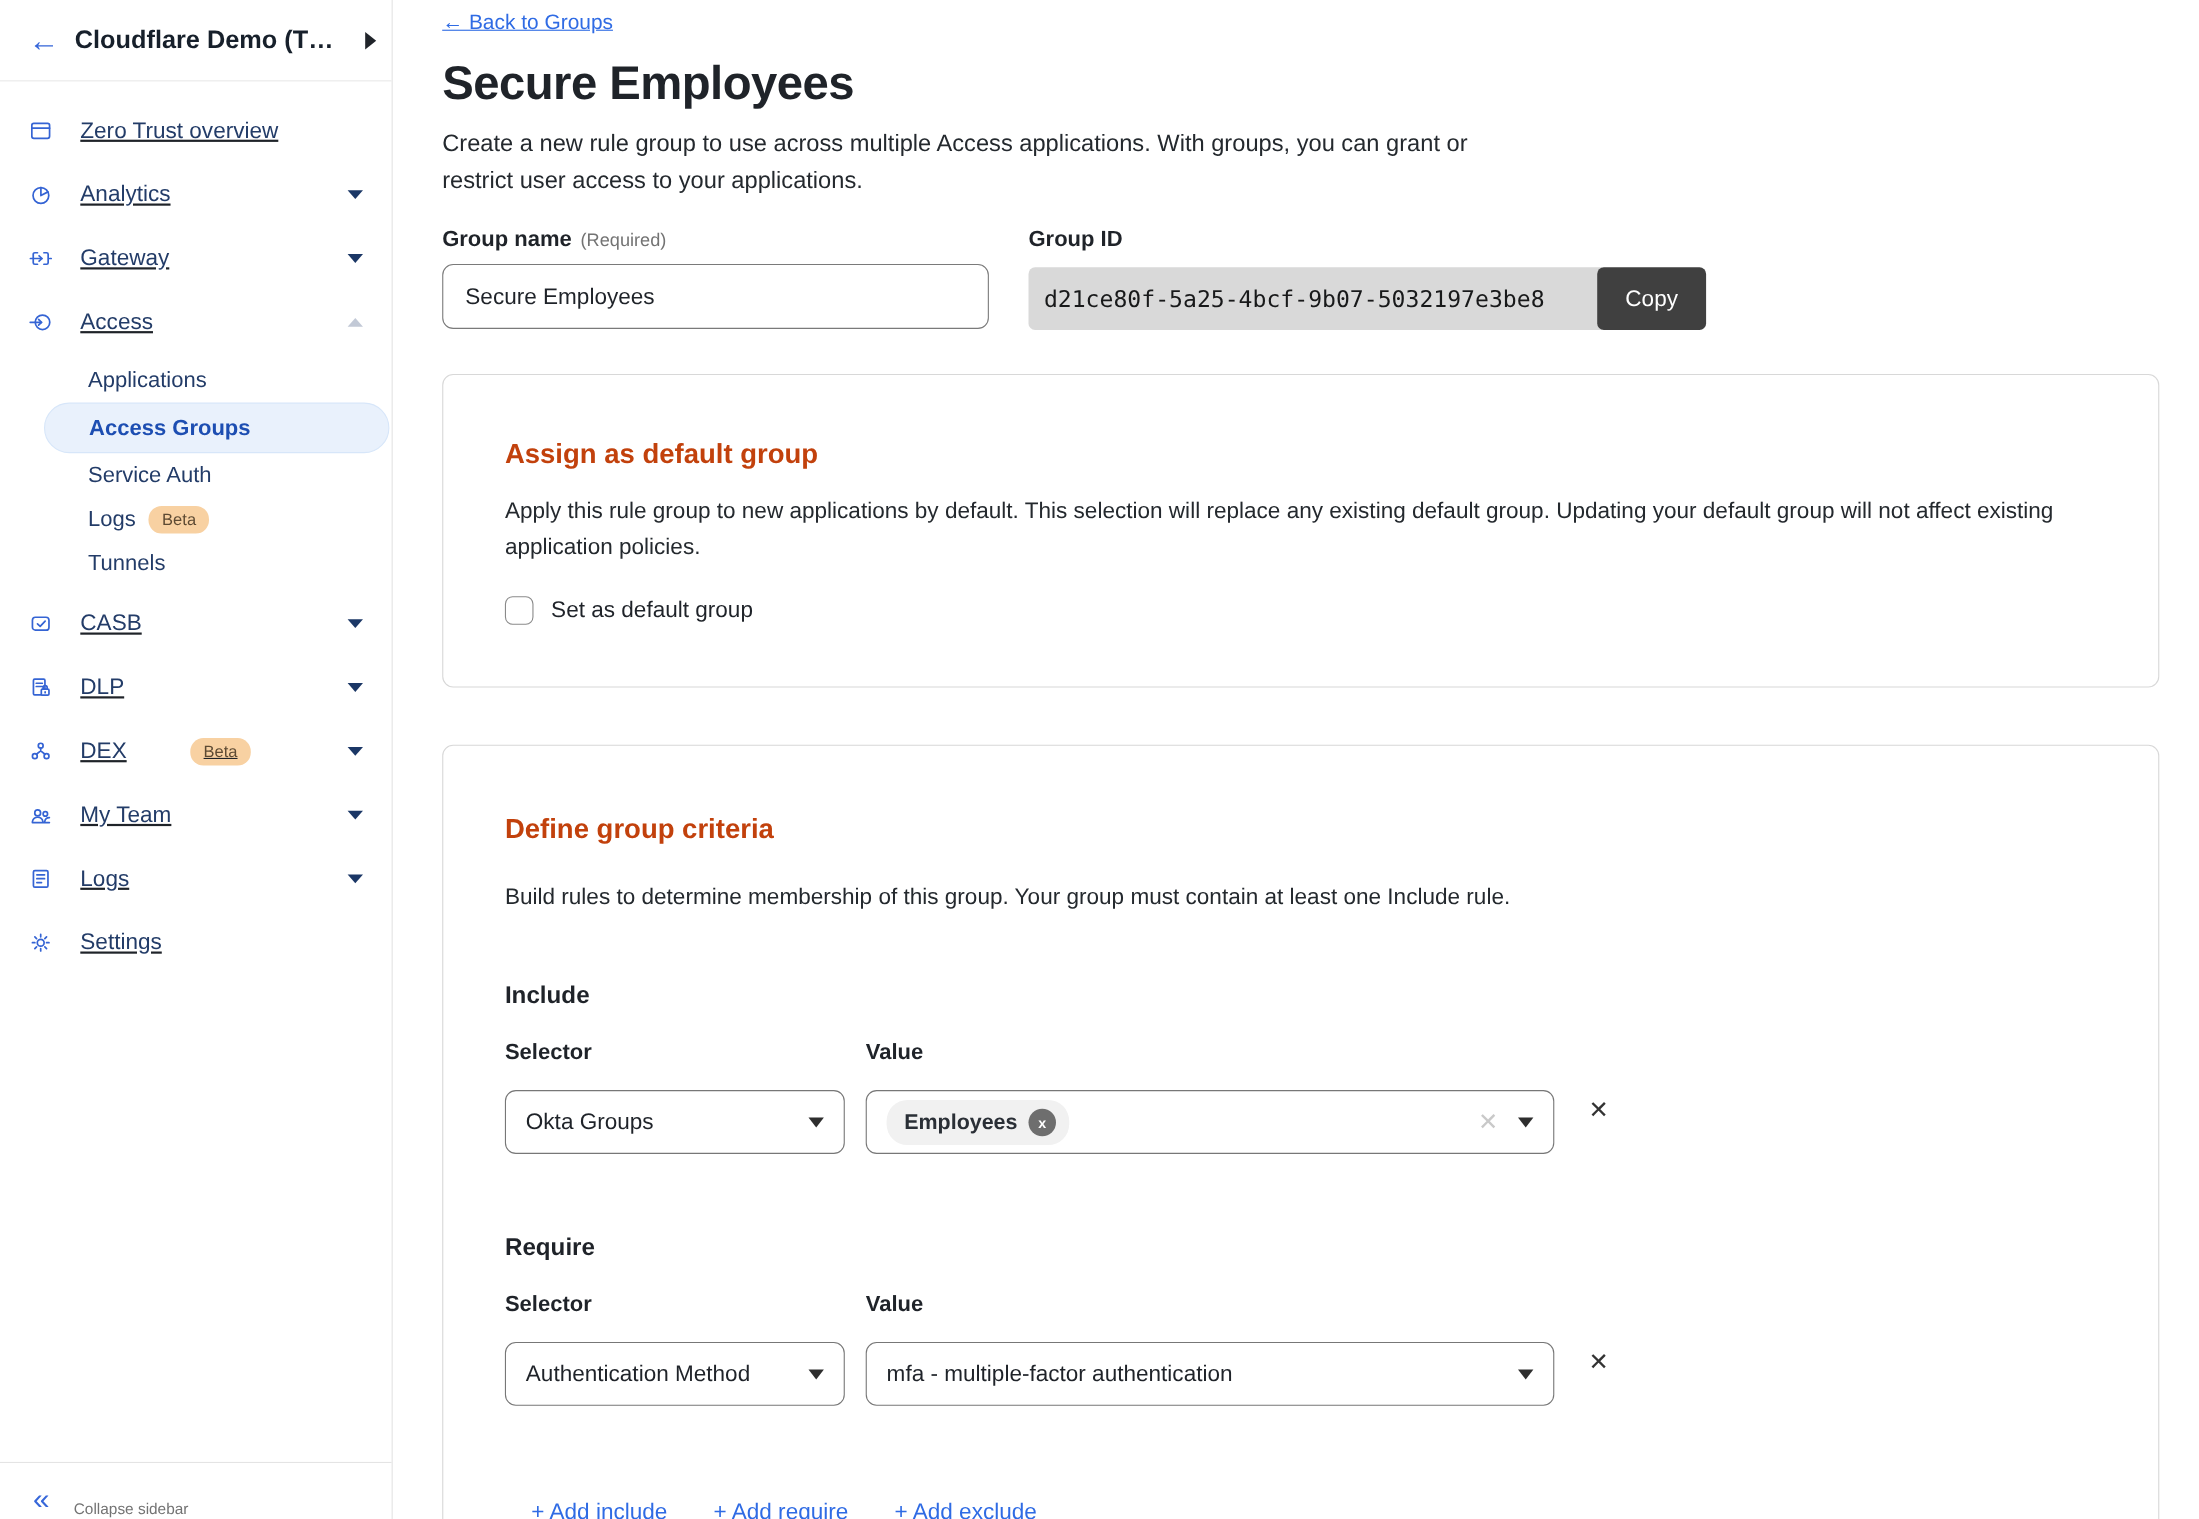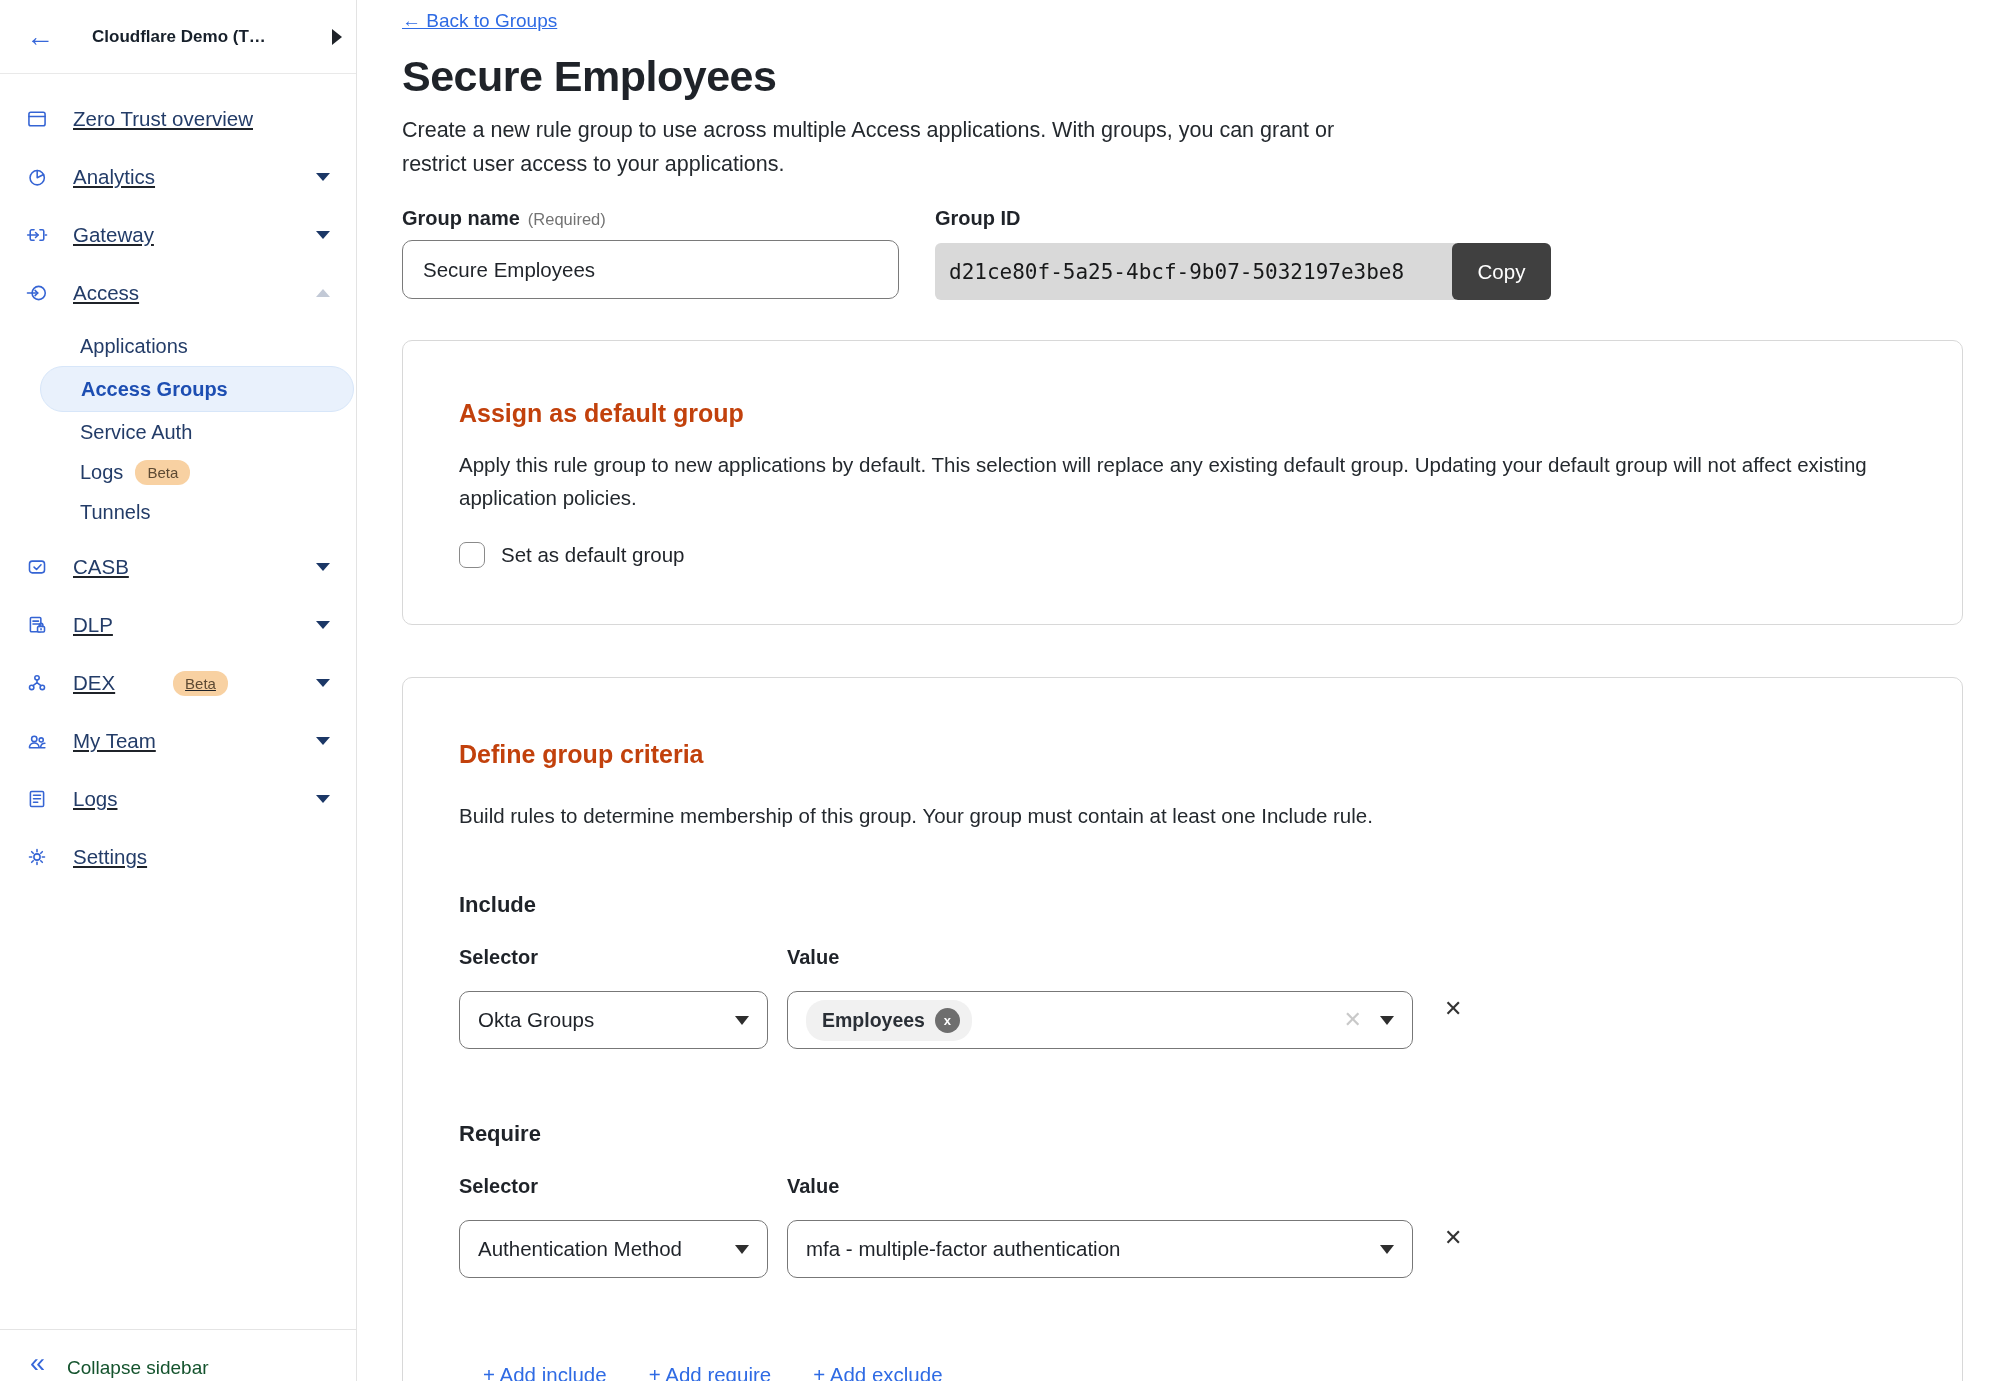--- a/index.html
+++ b/index.html
@@ -5,21 +5,21 @@
   * { margin:0; padding:0; box-sizing:border-box; }
   html,body { width:1999px; height:1381px; overflow:hidden; background:#ffffff;
     font-family:"Liberation Sans", sans-serif; color:#1f2329; }
 
   
   .sidebar { position:fixed; left:0; top:0; width:357px; height:1381px;
     background:#fff; border-right:1px solid #e3e3e3; }
   .sb-header { height:74px; display:flex; align-items:center; padding:0 14px 0 26px;
     border-bottom:1px solid #e9e9e9; }
   .sb-back { color:#3767d9; font-size:28px; line-height:1; margin-right:14px; cursor:pointer; }
-  .sb-title { font-size:17px; font-weight:700; color:#17202b; flex:1; white-space:nowrap; overflow:hidden;margin-left:24px; }
+  .sb-title { font-size:23px; font-weight:700; color:#17202b; flex:1; white-space:nowrap; overflow:hidden; }
   .caret-right { width:0; height:0; border-top:8px solid transparent; border-bottom:8px solid transparent;
     border-left:10px solid #20242a; margin-left:6px; }
   .sb-nav { padding-top:16px; }
   .nav-item { height:58px; display:flex; align-items:center; padding:0 14px 0 26px; cursor:pointer;text-decoration:underline; }
   .nav-icon { width:22px; height:22px; color:#3564d4; margin-right:25px; display:flex; align-items:center; }
   .nav-icon svg { width:22px; height:22px; stroke:#3564d4; fill:none; stroke-width:1.7;
     stroke-linecap:round; stroke-linejoin:round; }
   .nav-label { font-size:20.5px; color:#233c68; flex:1; }
   .caret-down { width:0; height:0; border-left:7px solid transparent; border-right:7px solid transparent;
     border-top:8px solid #1b3766; margin-right:12px; }
@@ -30,21 +30,21 @@
     font-size:20px; color:#233c68; cursor:pointer; }
   .sub-item.active { margin:0 2px 0 40px; padding-left:40px; height:46px;
     background:#e9f1fc; border:1px solid #d7e6f9; border-radius:23px;
     color:#1d4eb2; font-weight:700; }
   .beta-badge { background:#f8d1a2; color:#5d4a33; font-size:15px; border-radius:12px;
     padding:4px 12px; margin-left:12px; }
   .grp2 { margin-top:6px; }
   .sb-footer { position:absolute; left:0; bottom:0; width:100%; border-top:1px solid #e4e4e4;
     height:52px; display:flex; align-items:flex-end; padding:0 0 2px 30px; cursor:pointer; }
   .collapse-chev { color:#3767d9; font-size:27px; margin-right:22px; }
-  .collapse-label { font-size:19px; color:#14532d; }
+  .collapse-label { font-size:14px; color:#737373; }
 
   
   .main { margin-left:357px; padding:8px 0 0 45px; width:1606px; }
   .content { width:1561px; }
   a.link { color:#2f6be4; text-decoration:underline; cursor:pointer; }
   .back-link { display:inline-block; font-size:19px; margin-top:2px; }
   h1.page-title { font-size:43px; font-weight:700; letter-spacing:-0.5px; margin-top:20px; color:#1f2329; }
   .page-intro { margin-top:12px; font-size:21.5px; line-height:34px; color:#24292e; max-width:990px; }
 
   .field-row { display:flex; margin-top:26px; }

